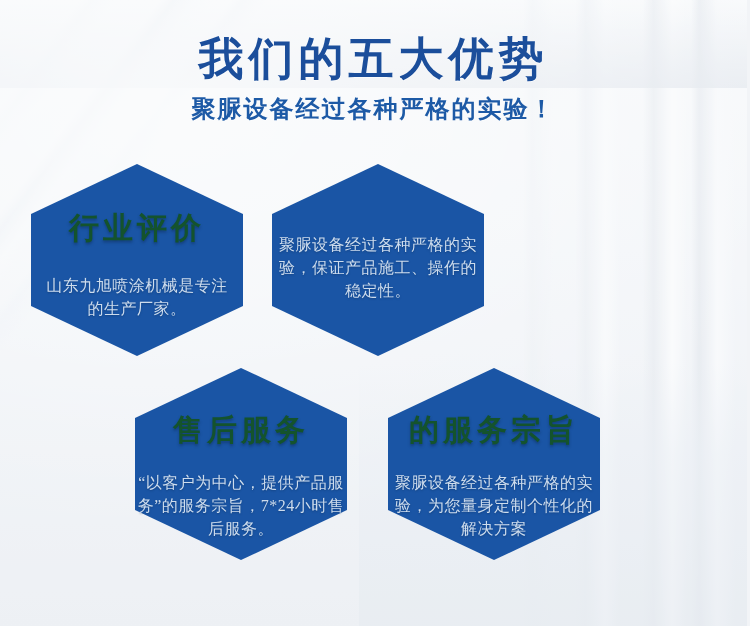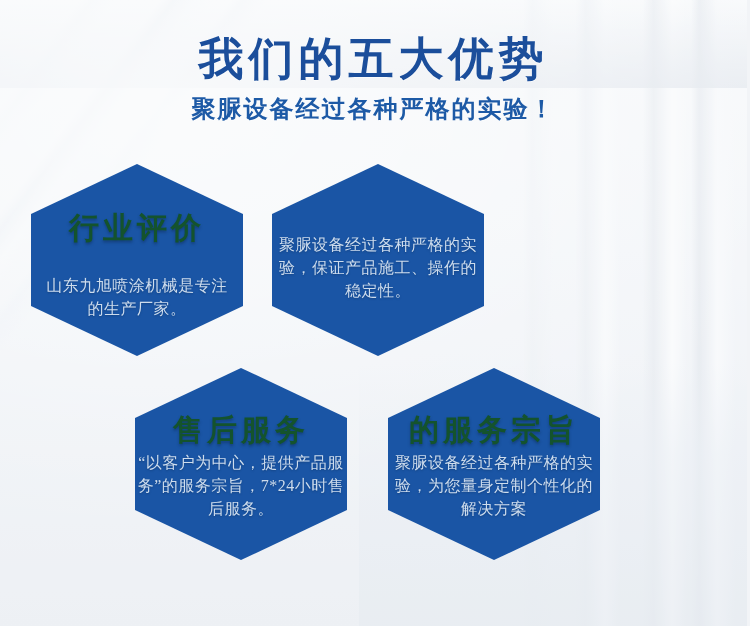--- a/index.html
+++ b/index.html
@@ -110,21 +110,21 @@
   .r1{width:212px;height:192px;top:164px;}
   .r1 .hex-inner{padding-top:44px;}
   .r1 .hex-body{margin-top:25px;width:186px;}
   #hex-1{left:31px;}
   #hex-2{left:272px;}
   #hex-3{left:513px;}
 
   
   .r2{width:212px;height:192px;top:368px;}
   .r2 .hex-inner{padding-top:42px;}
-  .r2 .hex-body{margin-top:0;width:196px;}
+  .r2 .hex-body{margin-top:20px;width:196px;}
   #hex-4{left:135px;}
   #hex-5{left:388px;}
 
   
   #hex-2 .hex-body,#hex-3 .hex-body{width:206px;}
   #hex-4 .hex-body,#hex-5 .hex-body{width:210px;}
 </style>
 </head>
 <body>
 

